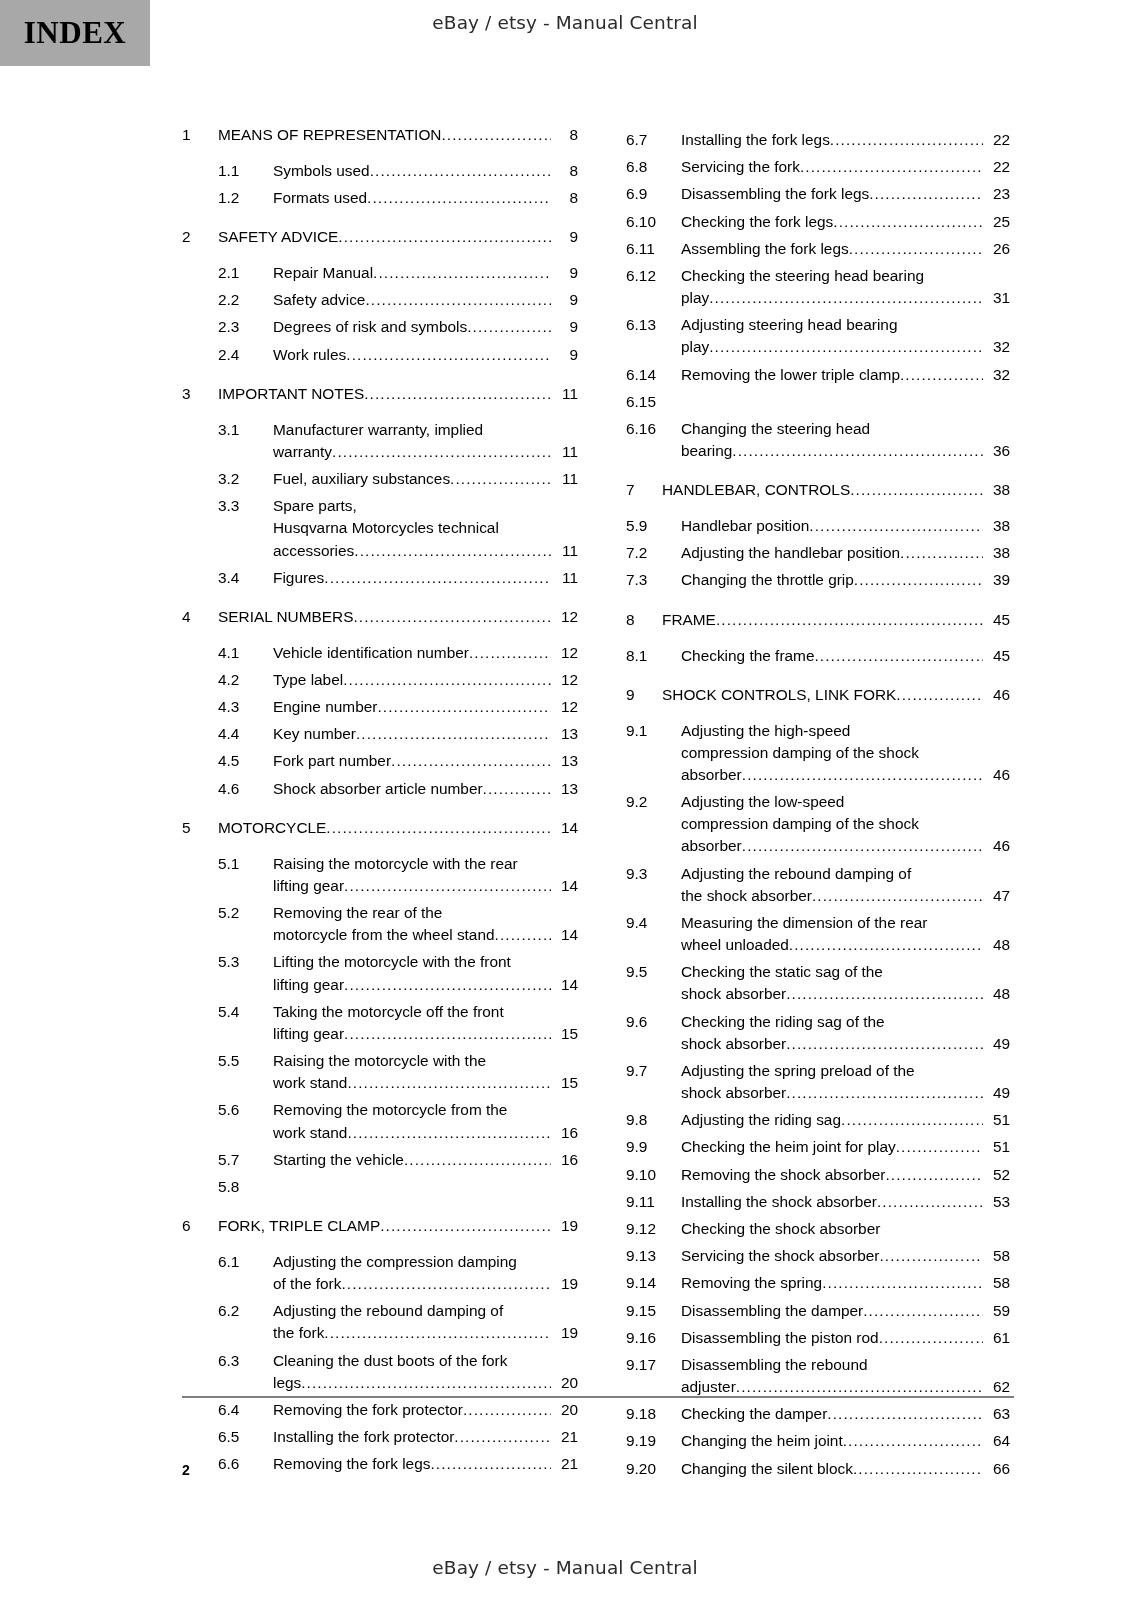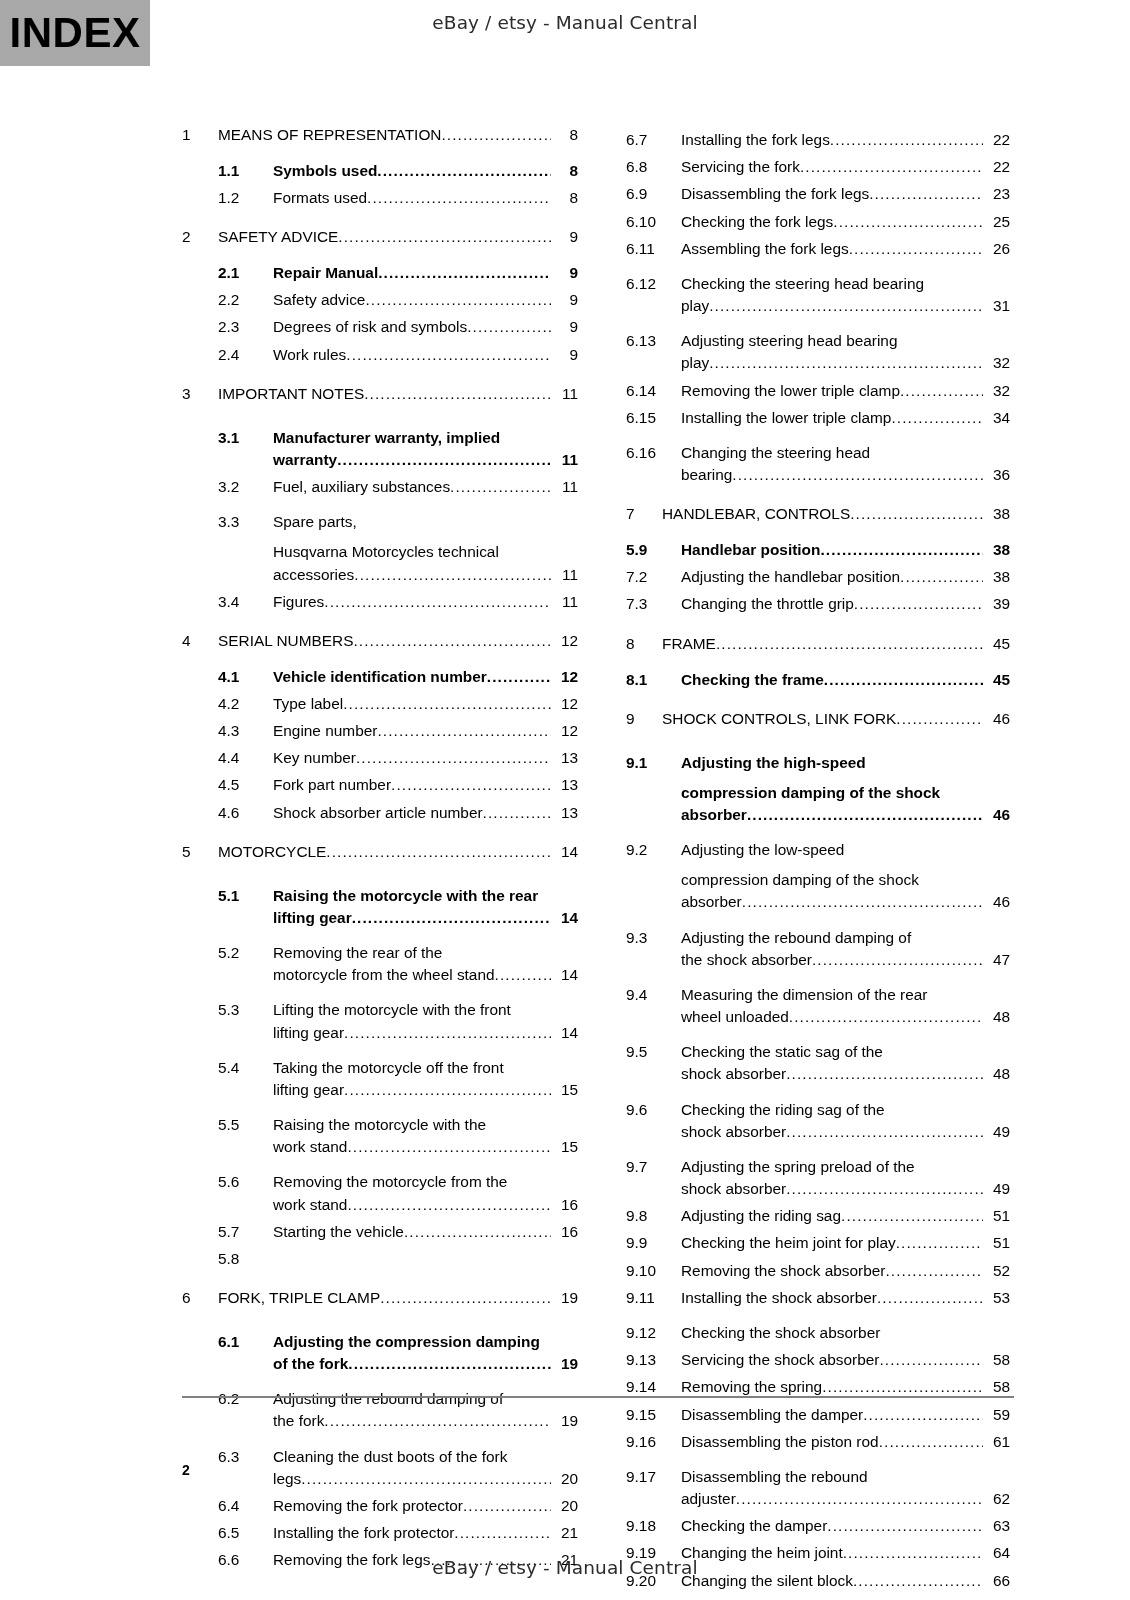--- a/index.html
+++ b/index.html
@@ -22,24 +22,25 @@
     left: 0;
     top: 0;
     width: 150px;
     height: 66px;
     background: #a8a8a8;
     display: flex;
     align-items: center;
     justify-content: center;
   }
   .index-tab-label {
-    font-size: 42px;
+    font-size: 31px;
     font-weight: bold;
     letter-spacing: 0.5px;
     color: #000;
+    font-family: Liberation Serif, serif;
   }
   .watermark-top {
     position: absolute;
     left: 0;
     right: 0;
     top: 12px;
     text-align: center;
     font-size: 18.5px;
     color: #2b2b2b;
     font-family: "DejaVu Sans", sans-serif;
@@ -93,21 +94,21 @@
   }
 
   
   .sub {
     display: flex;
     align-items: baseline;
     font-size: 15.4px;
     margin-top: 5px;
     line-height: 1.44;
   }
-  .sub.first { margin-top: 14px; font-weight: bold; }
+  .sub.first { margin-top: 14px; }
   .sub .num {
     flex: 0 0 55px;
     width: 55px;
   }
   .col-left .sub .num { margin-left: 36px; }
   .sub .body {
     flex: 1 1 auto;
     min-width: 0;
   }
 
@@ -130,21 +131,21 @@
   }
   .dots::before {
     content: "................................................................................................";
   }
   .pg {
     flex: 0 0 auto;
     text-align: right;
     min-width: 22px;
     padding-left: 3px;
   }
-  .wrapline { white-space: nowrap; margin-top: 8px; }
+  .wrapline { white-space: nowrap; }
 
   
   .rule {
     position: absolute;
     left: 182px;
     top: 1396px;
     width: 832px;
     height: 2px;
     background: #808080;
   }
@@ -610,27 +611,20 @@
         <span class="body">
           <div class="lastline">
             <span class="txt">Removing the lower triple clamp </span>
             <span class="dots"></span>
             <span class="pg">32</span>
           </div>
         </span>
       </div>
       <div class="sub">
         <span class="num">6.15</span>
-        <span class="body">
-          <div class="lastline">
-            <span class="txt">Installing the lower triple clamp </span>
-            <span class="dots"></span>
-            <span class="pg">34</span>
-          </div>
-        </span>
       </div>
       <div class="sub">
         <span class="num">6.16</span>
         <span class="body">
           <div class="wrapline">Changing the steering head</div>
           <div class="lastline">
             <span class="txt">bearing</span>
             <span class="dots"></span>
             <span class="pg">36</span>
           </div>

